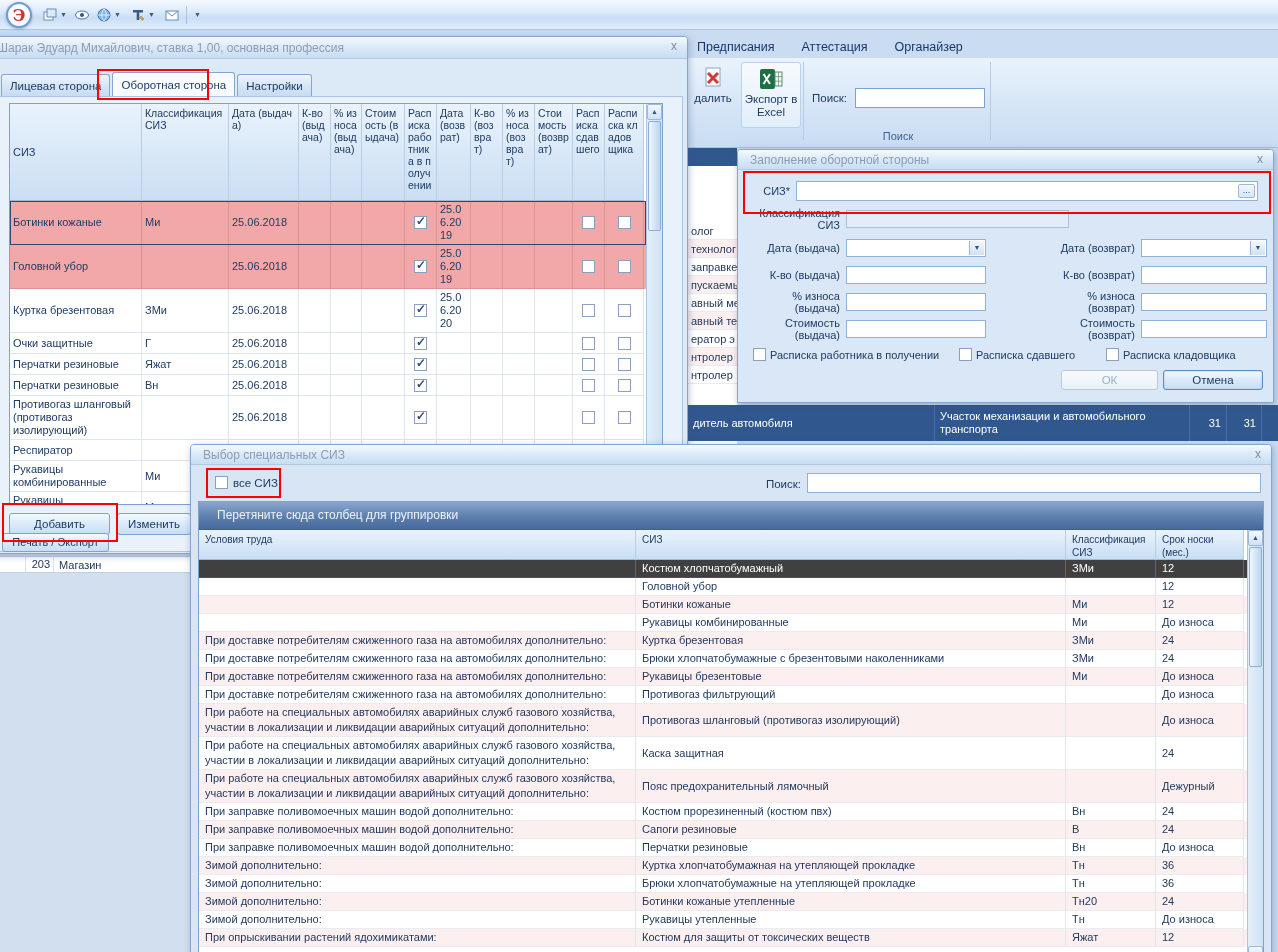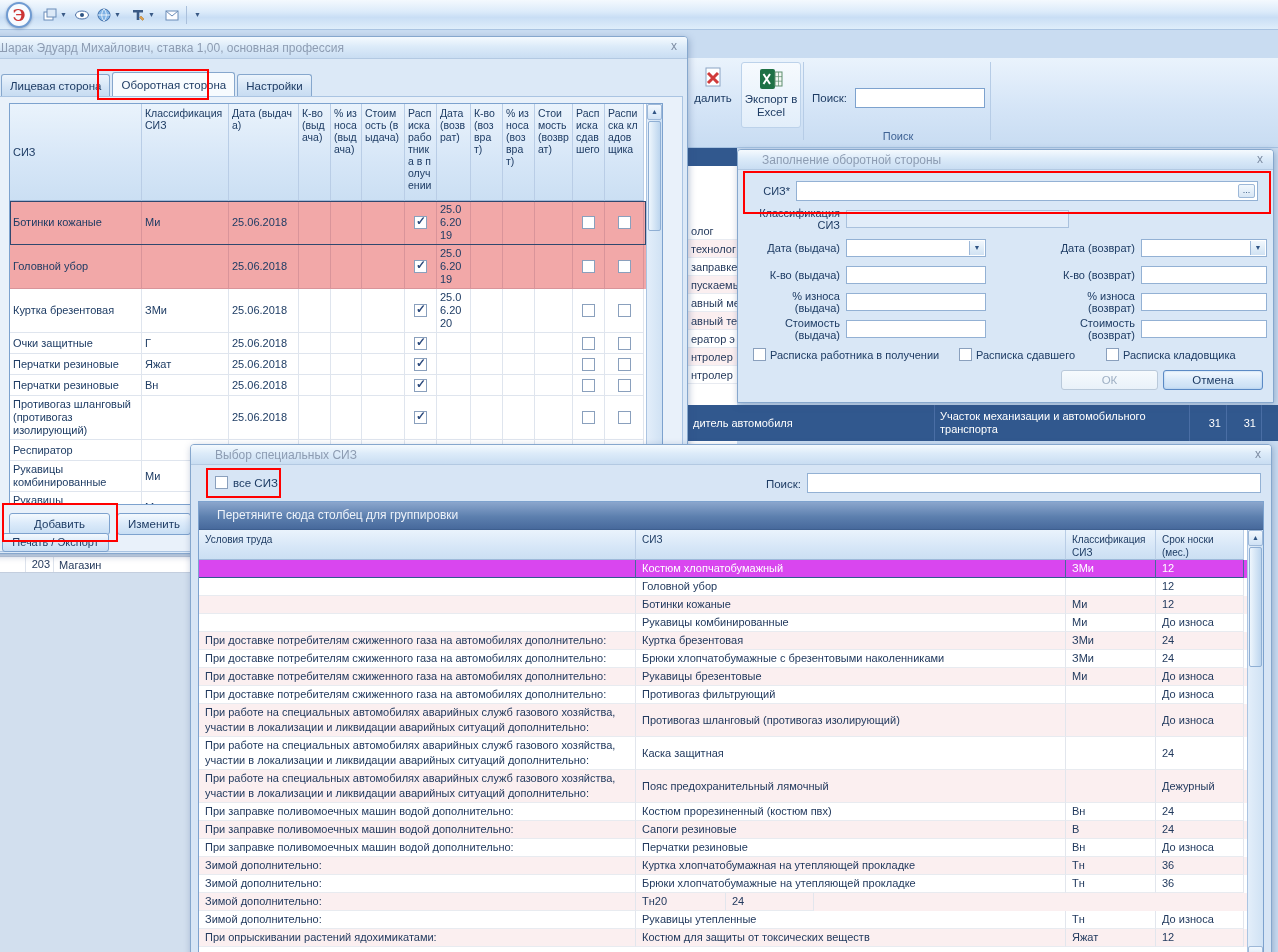--- a/index.html
+++ b/index.html
@@ -56,21 +56,21 @@
     display:flex;align-items:center;}
   .blr-ind{width:26px;height:100%;border-right:1px solid #dde3ec;}
   .blr-code{width:28px;text-align:right;padding-right:3px;border-right:1px solid #dde3ec;height:100%;line-height:15px;}
   .blr-name{padding-left:5px;}
 
   
   .win{position:absolute;background:#dce9f7;border:1px solid #86a7cd;border-radius:4px 4px 0 0;
     box-shadow:1px 2px 7px rgba(50,80,130,.35);}
   .win-title{height:20px;background:linear-gradient(#f5fafe,#dcebf9 45%,#c9ddf2);
     border-bottom:1px solid #b3c9e2;border-radius:3px 3px 0 0;position:relative;color:#8d9cb2;
-    font-size:12px;line-height:20px;padding-left:24px;white-space:nowrap;overflow:hidden;}
+    font-size:12px;line-height:20px;padding-left:12px;white-space:nowrap;overflow:hidden;}
   .win-close{position:absolute;right:7px;top:1px;color:#7d8ca2;font-size:12px;line-height:17px;width:12px;text-align:center;}
 
   
   #card-window{left:-8px;top:36px;width:696px;height:518px;z-index:2;}
   #card-window .win-title{height:22px;line-height:22px;padding-left:4px;}
   #card-tabs{position:absolute;left:8px;top:35px;height:25px;white-space:nowrap;}
   .card-tab{display:inline-block;height:23px;line-height:23px;padding:0 8px;margin-right:2px;
     background:linear-gradient(#ecf4fc,#d2e3f5 60%,#c6dbf1);border:1px solid #86a7cd;border-bottom:none;
     border-radius:3px 3px 0 0;font-size:11.5px;color:#1e3c64;vertical-align:bottom;}
   .card-tab.active{background:#f7fbfe;height:25px;line-height:25px;}
@@ -142,21 +142,21 @@
   #select-grid{position:absolute;left:7px;top:56px;width:1066px;height:462px;border:1px solid #7da2ce;
     background:#fff;overflow:hidden;}
   #select-groupbar{height:28px;background:linear-gradient(#8ba6cd,#5c7fae 55%,#47699c);
     border-bottom:1px solid #3e5f8f;color:#eef3fa;font-size:12px;line-height:27px;padding-left:18px;}
   #select-grid-header{display:flex;height:30px;width:1048px;}
   .sgh-cell{background:linear-gradient(#eaf3fc,#d6e6f7 60%,#cbdff3);border-right:1px solid #b9cde6;
     border-bottom:1px solid #9db8d8;font-size:10px;line-height:13px;padding:3px 6px;color:#1e3c64;overflow:hidden;}
   #select-grid-body{width:1048px;}
   .sg-row{display:flex;background:#fff;}
   .sg-row.alt{background:#fbeff0;}
-  .sg-row.selected{background:#d946ef;color:#fff;}
+  .sg-row.selected{background:#404040;color:#fff;}
   .sg-cell{padding:1px 6px;font-size:11px;line-height:15px;border-right:1px solid #e2e6ed;
     border-bottom:1px solid #e8ebf0;color:#223a5e;min-height:18px;display:flex;align-items:center;overflow:hidden;}
   .sg-row.selected .sg-cell{color:#fff;border-right-color:#46699c;border-bottom-color:#31588e;}
   #select-vscroll{top:28px;}
 
   
   .ann{position:absolute;border:2px solid #ff0000;z-index:10;pointer-events:none;}
   #ann-tab{left:97px;top:69px;width:112px;height:31px;}
   #ann-siz{left:743px;top:171px;width:528px;height:43px;}
   #ann-add{left:2px;top:503px;width:116px;height:39px;}
@@ -200,20 +200,25 @@
     <span class="qat-btn" style="left:162px">
       <svg width="16" height="16">
           <rect x="2" y="4" width="12" height="9" fill="#fdfdff" stroke="#6a8cb8"></rect>
           <path d="M2 4 L8 9 L14 4" stroke="#6a8cb8" fill="none"></path>
         </svg>
     </span>
     <span class="qat-sep" style="left:186px"></span>
     <span class="qat-arrow" style="left:194px">▼</span>
   </div>
 
+  <div id="ribbon-tabs">
+      <span class="ribbon-tab">Предписания</span>
+      <span class="ribbon-tab">Аттестация</span>
+      <span class="ribbon-tab">Органайзер</span>
+    </div>
   <div id="ribbon-panel">
     <div id="rb-delete" class="rb-big-btn">
       <svg width="24" height="24">
           <rect x="5" y="2" width="14" height="18" fill="#fff" stroke="#8aa4c4"></rect>
           <path d="M7 7 L17 17 M17 7 L7 17" stroke="#d03a3a" stroke-width="3"></path>
         </svg>
       <span>далить</span>
     </div>
     <div id="rb-export" class="rb-big-btn">
       <svg width="24" height="24">
@@ -686,20 +691,21 @@
             <div class="sg-cell" style="flex: 0 0 88px;">36</div>
           </div>
           <div class="sg-row">
             <div class="sg-cell" style="flex: 0 0 437px;">Зимой дополнительно:</div>
             <div class="sg-cell" style="flex: 0 0 430px;">Брюки хлопчатобумажные на утепляющей прокладке</div>
             <div class="sg-cell" style="flex: 0 0 90px;">Тн</div>
             <div class="sg-cell" style="flex: 0 0 88px;">36</div>
           </div>
           <div class="sg-row alt">
             <div class="sg-cell" style="flex: 0 0 437px;">Зимой дополнительно:</div>
+            <div class="sg-cell" style="flex: 0 0 430px;">Ботинки кожаные утепленные</div>
             <div class="sg-cell" style="flex: 0 0 90px;">Тн20</div>
             <div class="sg-cell" style="flex: 0 0 88px;">24</div>
           </div>
           <div class="sg-row">
             <div class="sg-cell" style="flex: 0 0 437px;">Зимой дополнительно:</div>
             <div class="sg-cell" style="flex: 0 0 430px;">Рукавицы утепленные</div>
             <div class="sg-cell" style="flex: 0 0 90px;">Тн</div>
             <div class="sg-cell" style="flex: 0 0 88px;">До износа</div>
           </div>
           <div class="sg-row alt">

